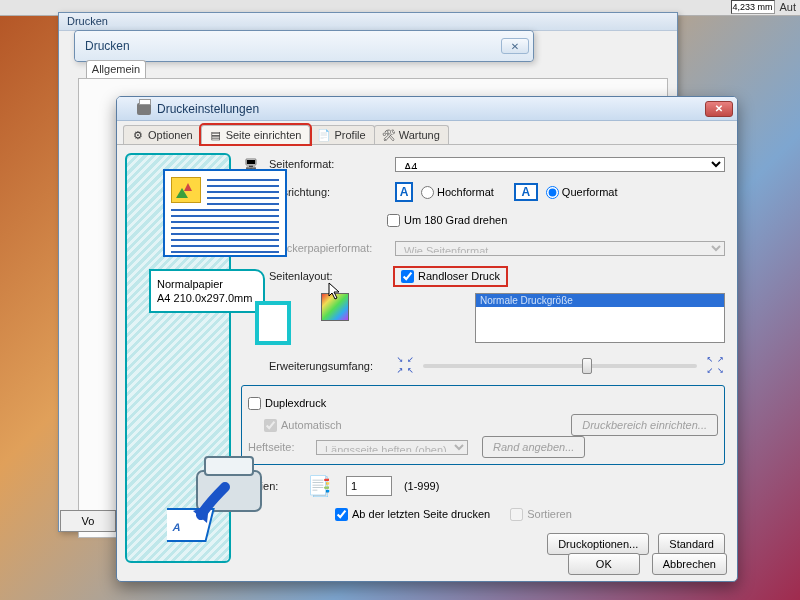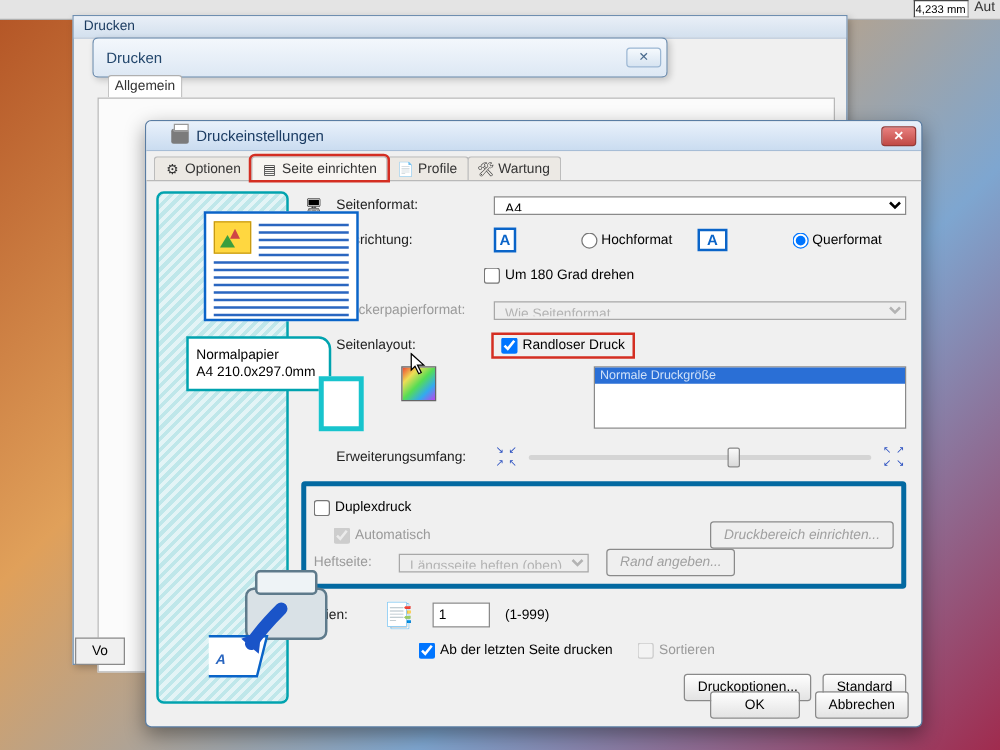--- a/index.html
+++ b/index.html
@@ -19,21 +19,21 @@
     .toolbar-strip {
       position: absolute;
       left: 0; top: 0; right: 0; height: 16px;
       background: #e4e4e4;
       border-bottom: 1px solid #b0b0b0;
     }
     .topbar-right {
       position: absolute;
       right: 4px; top: 0;
       display: flex; gap: 4px;
-      align-items: flex-start;
+      align-items: center;
       font-size: 10px;
       color: #333;
     }
     .topbar-right input {
       width: 44px; height: 14px;
       font-size: 9px; text-align: right;
       padding-right: 2px;
       border: 1px inset #999;
     }
 
@@ -95,21 +95,21 @@
     .panel2 {
       position: absolute;
       left: 78px; top: 78px;
       width: 590px; height: 460px;
       background: #fbfbfb;
       border: 1px solid #b8b8b8;
     }
     .voranzeigen {
       position: absolute;
       left: 60px; top: 510px;
-      width: 40px; height: 22px;
+      width: 56px; height: 22px;
       background: #f0f0f0;
       border: 1px solid #8a8a8a;
       padding: 4px;
       text-align: center;
       overflow: hidden;
     }
 
     
     .dlg {
       position: absolute;
@@ -297,21 +297,21 @@
       background: #eee; color: #9a9a9a;
     }
     .orient-icon {
       width: 18px; height: 20px;
       border: 2px solid #0a64c8;
       background: #fff;
       display: inline-flex; align-items: center; justify-content: center;
       color: #0a64c8; font-weight: bold; font-size: 12px;
     }
     .orient-icon.land { width: 24px; height: 18px; }
-    .radio-wrap { display: inline-flex; align-items: center; gap: 3px; margin-right: 12px; margin-left: 44px; }
+    .radio-wrap { display: inline-flex; align-items: center; gap: 3px; margin-right: 12px; }
 
     .checkbox-wrap { display: inline-flex; align-items: center; gap: 4px; }
     .checkbox-wrap.disabled { color: #9a9a9a; }
 
     .listbox {
       margin-left: 126px;
       width: 250px; height: 50px;
       border: 1px solid #8a8a8a;
       background: #fff;
     }
@@ -341,21 +341,21 @@
       border-radius: 2px;
     }
     .slider-thumb {
       position: absolute; left: 58%; top: -6px;
       width: 10px; height: 16px;
       background: linear-gradient(#fafafa,#d9d9d9);
       border: 1px solid #888; border-radius: 2px;
     }
 
     .group-box {
-      border: 4px solid #0369a1;
+      border: 1px solid #0369a1;
       border-radius: 3px;
       padding: 6px;
       margin-top: 2px;
     }
     .btn {
       height: 22px;
       padding: 0 10px;
       background: linear-gradient(#fefefe,#e3e3e3);
       border: 1px solid #8a8a8a;
       border-radius: 3px;

